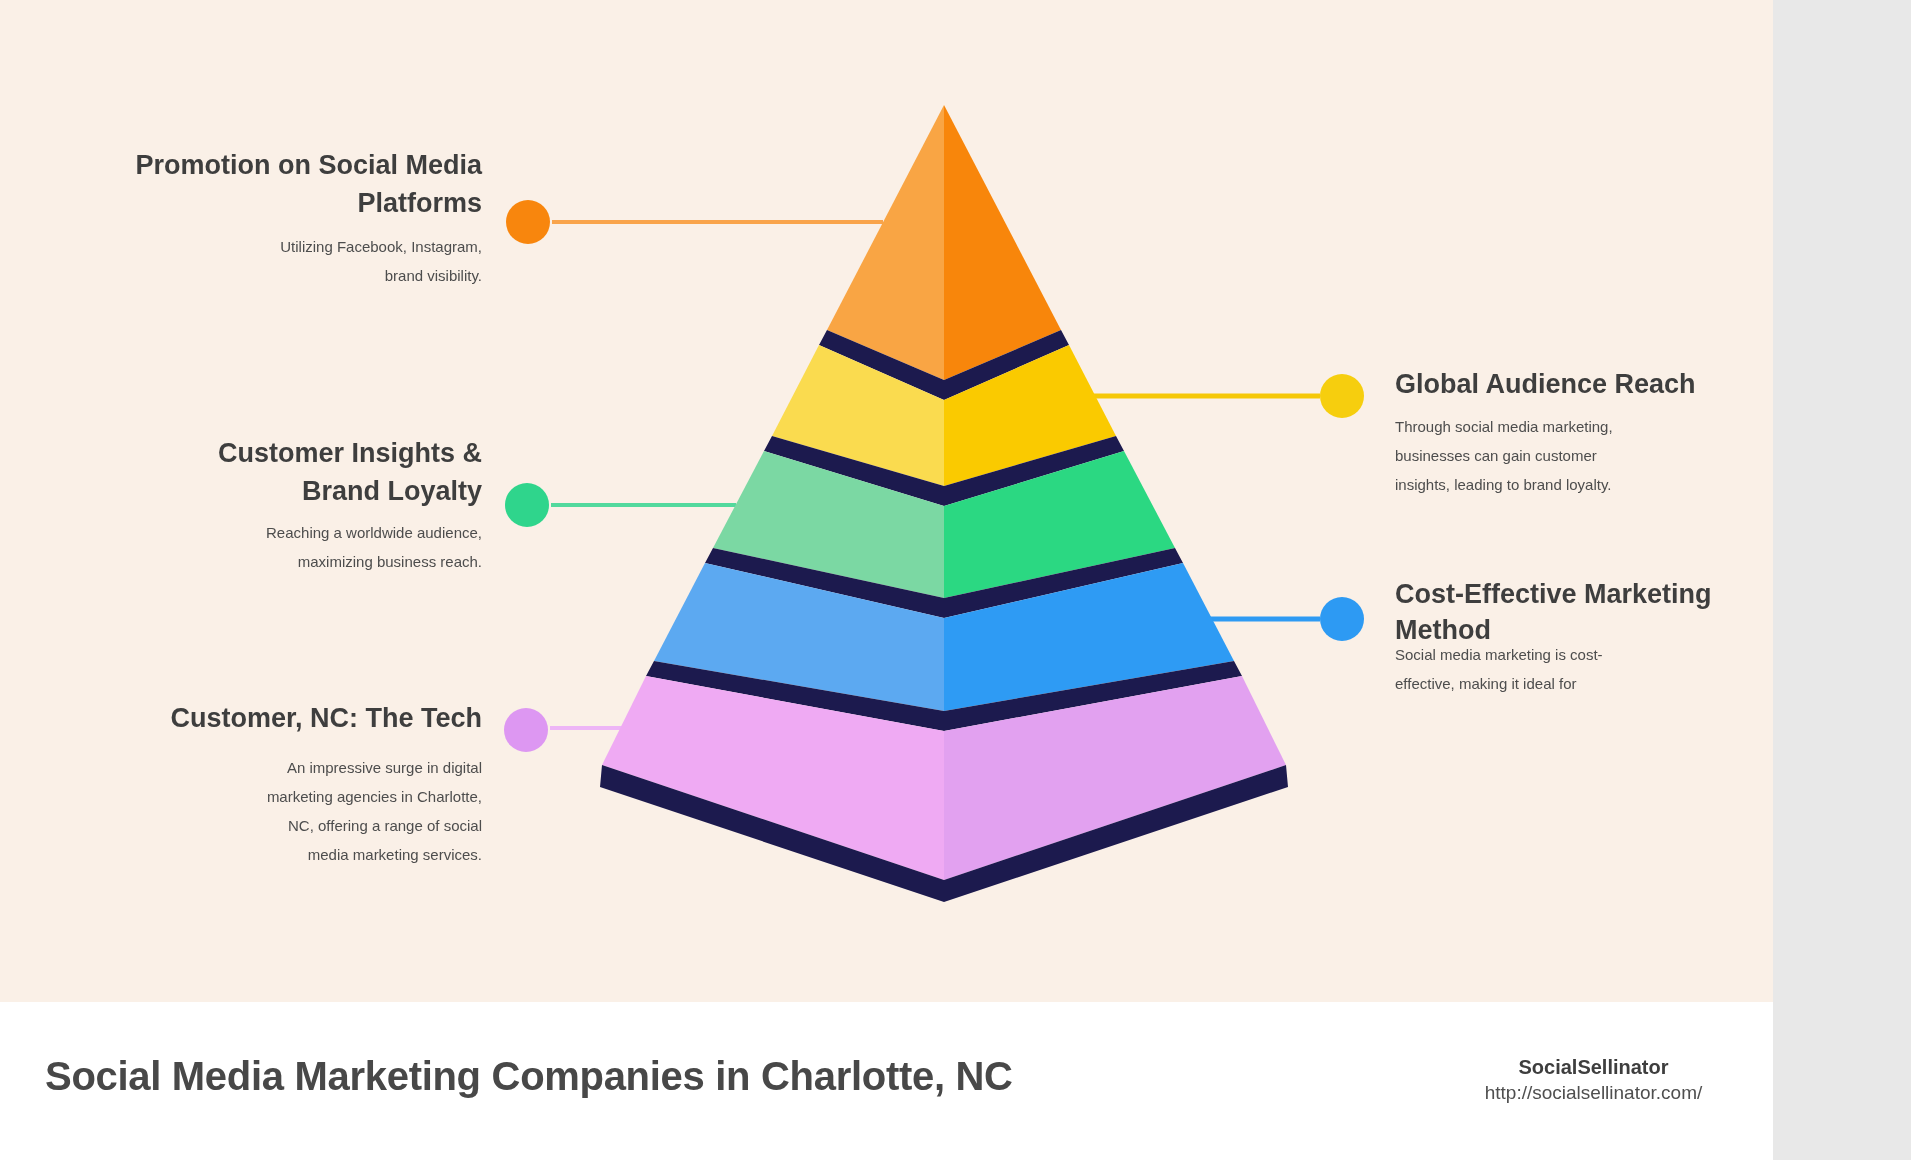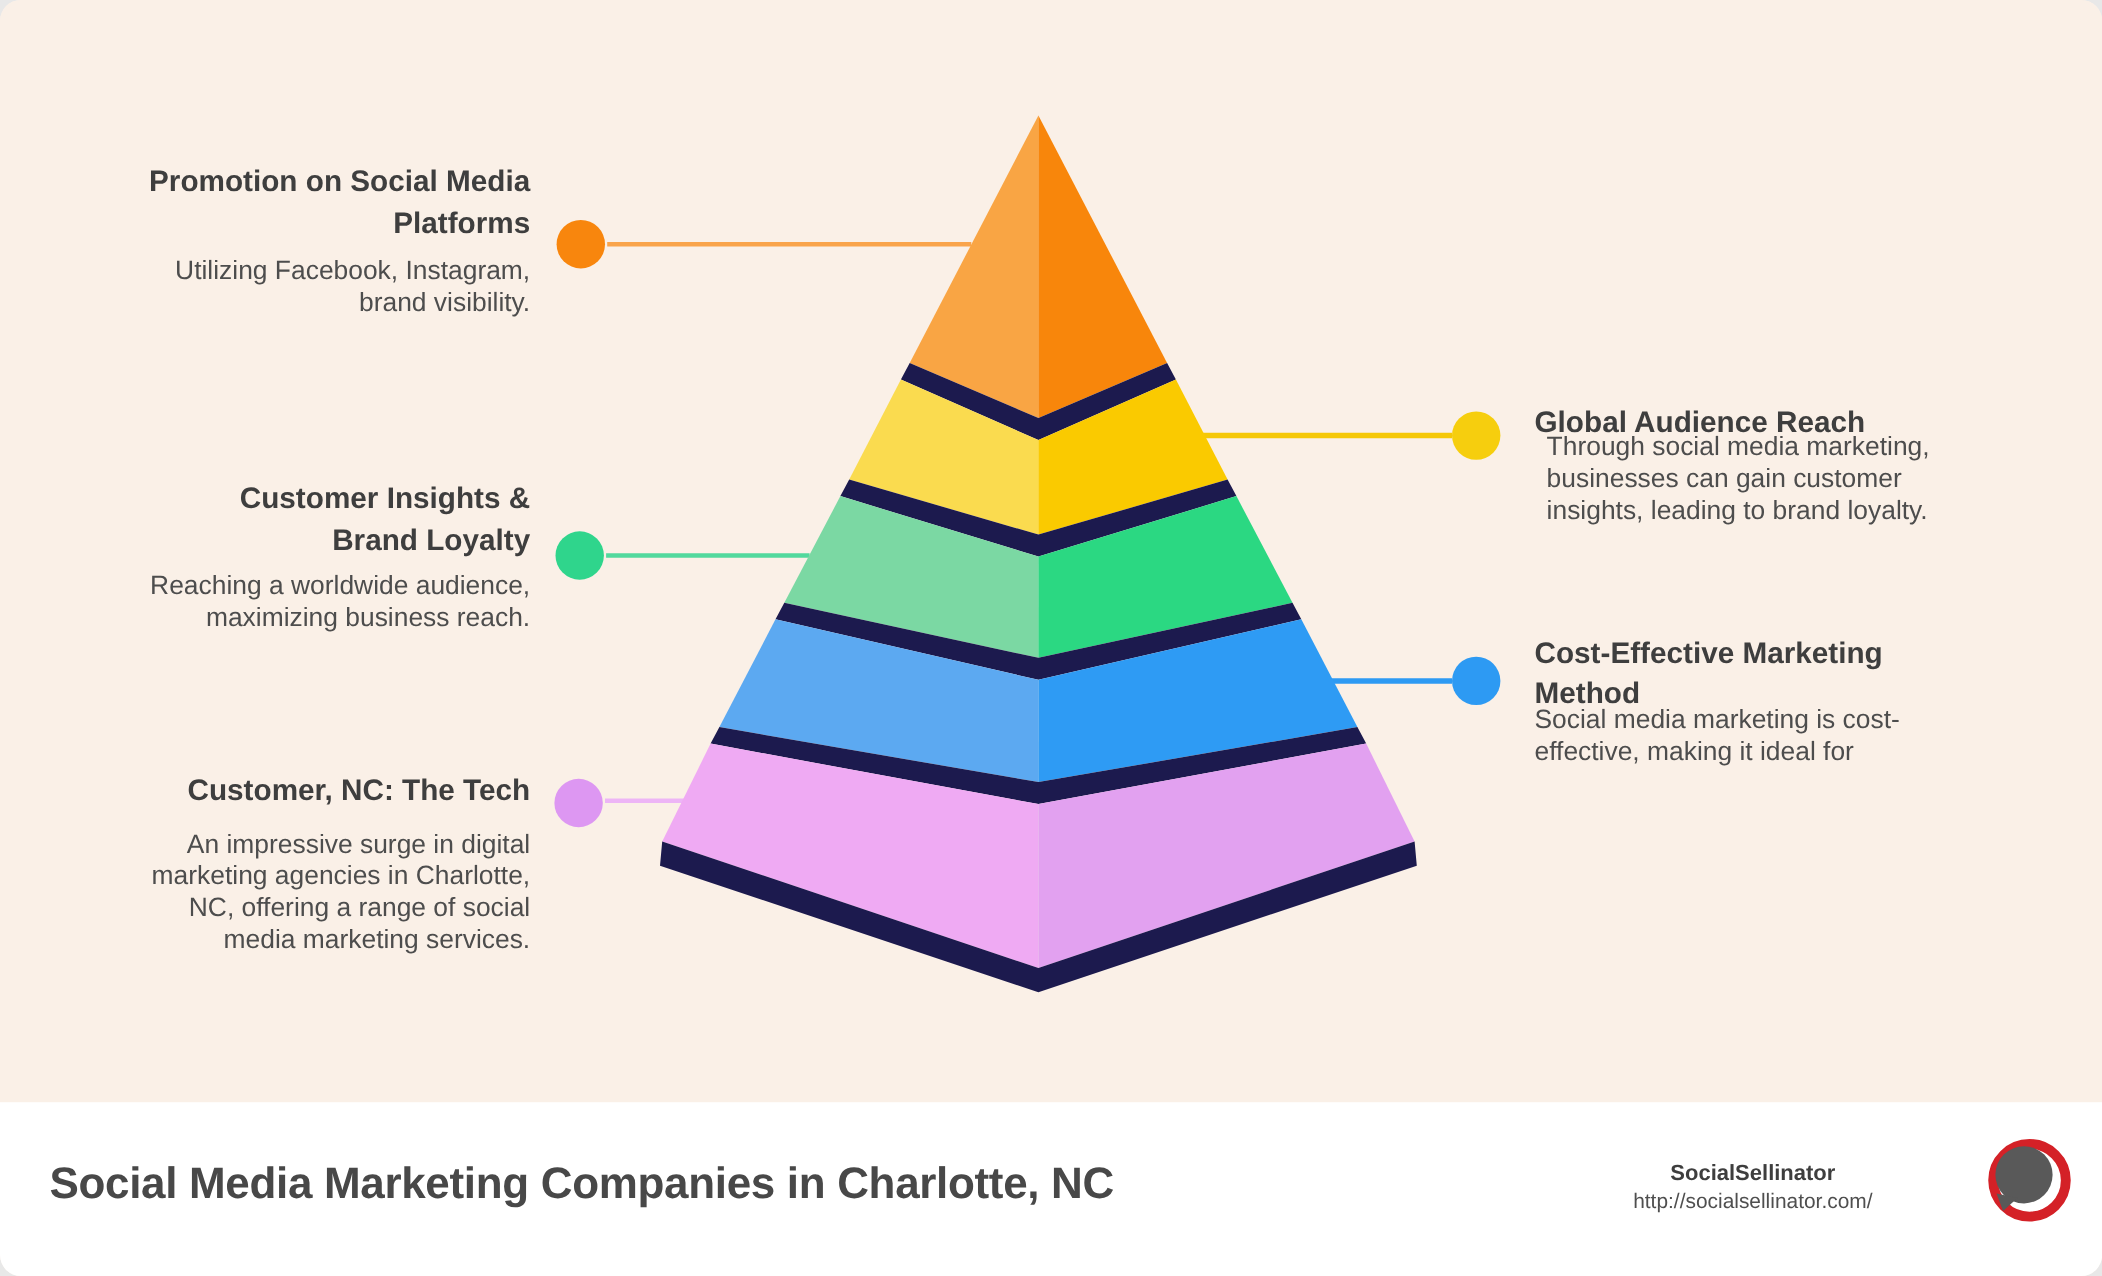--- a/index.html
+++ b/index.html
@@ -1,36 +1,35 @@
 <!DOCTYPE html>
 <html><head>
 <meta charset="utf-8">
 <style>
   html,body{margin:0;padding:0;background:#e8e8e8;}
   #canvas{
     position:relative;
-    width:1911px;height:1160px;
+    width:1773px;height:1160px;
     overflow:hidden;
     font-family:"Liberation Sans", sans-serif;
     background:#FAF0E7;
-    border-radius:19px;
   }
   #gfx{position:absolute;left:0;top:0;width:1911px;height:1160px;}
   .callout{position:absolute;}
   .callout.left{left:60px;width:422px;text-align:right;}
   .callout.right{left:1395px;width:440px;text-align:left;}
   .co-title{
     font-size:27px;font-weight:bold;color:#3E3E3E;line-height:38px;
     position:absolute;width:inherit;
   }
   .callout.left .co-title,.callout.left .co-body{width:422px;}
   .callout.right .co-title,.callout.right .co-body{width:440px;}
   .co-title.tight{line-height:36px;margin-top:18px;}
   .co-body{
-    font-size:24px;color:#4D4D4D;line-height:29px;
+    font-size:15px;color:#4D4D4D;line-height:29px;
     position:absolute;width:inherit;
   }
   .co-body .text-line,.co-title .text-line{display:block;}
   .footer-title{
     position:absolute;left:45px;top:1052px;
     font-size:40px;font-weight:bold;color:#484848;
     letter-spacing:-0.3px;line-height:48px;
   }
   .brand{position:absolute;left:1400px;top:1054px;width:387px;text-align:center;}
   .brand-name{font-size:20px;font-weight:bold;color:#3E3E3E;line-height:26px;}
@@ -116,21 +115,21 @@
       <span class="text-line">marketing agencies in Charlotte,</span>
       <span class="text-line">NC, offering a range of social</span>
       <span class="text-line">media marketing services.</span>
     </div>
   </div>
 
   <div class="callout right">
     <div class="co-title" style="top:365px;">
       <span class="text-line">Global Audience Reach</span>
     </div>
-    <div class="co-body" style="top:392px;margin-left:11px;">
+    <div class="co-body" style="top:412px;">
       <span class="text-line">Through social media marketing,</span>
       <span class="text-line">businesses can gain customer</span>
       <span class="text-line">insights, leading to brand loyalty.</span>
     </div>
   </div>
 
   <div class="callout right">
     <div class="co-title tight" style="top:558px;">
       <span class="text-line">Cost-Effective Marketing</span>
       <span class="text-line">Method</span>

